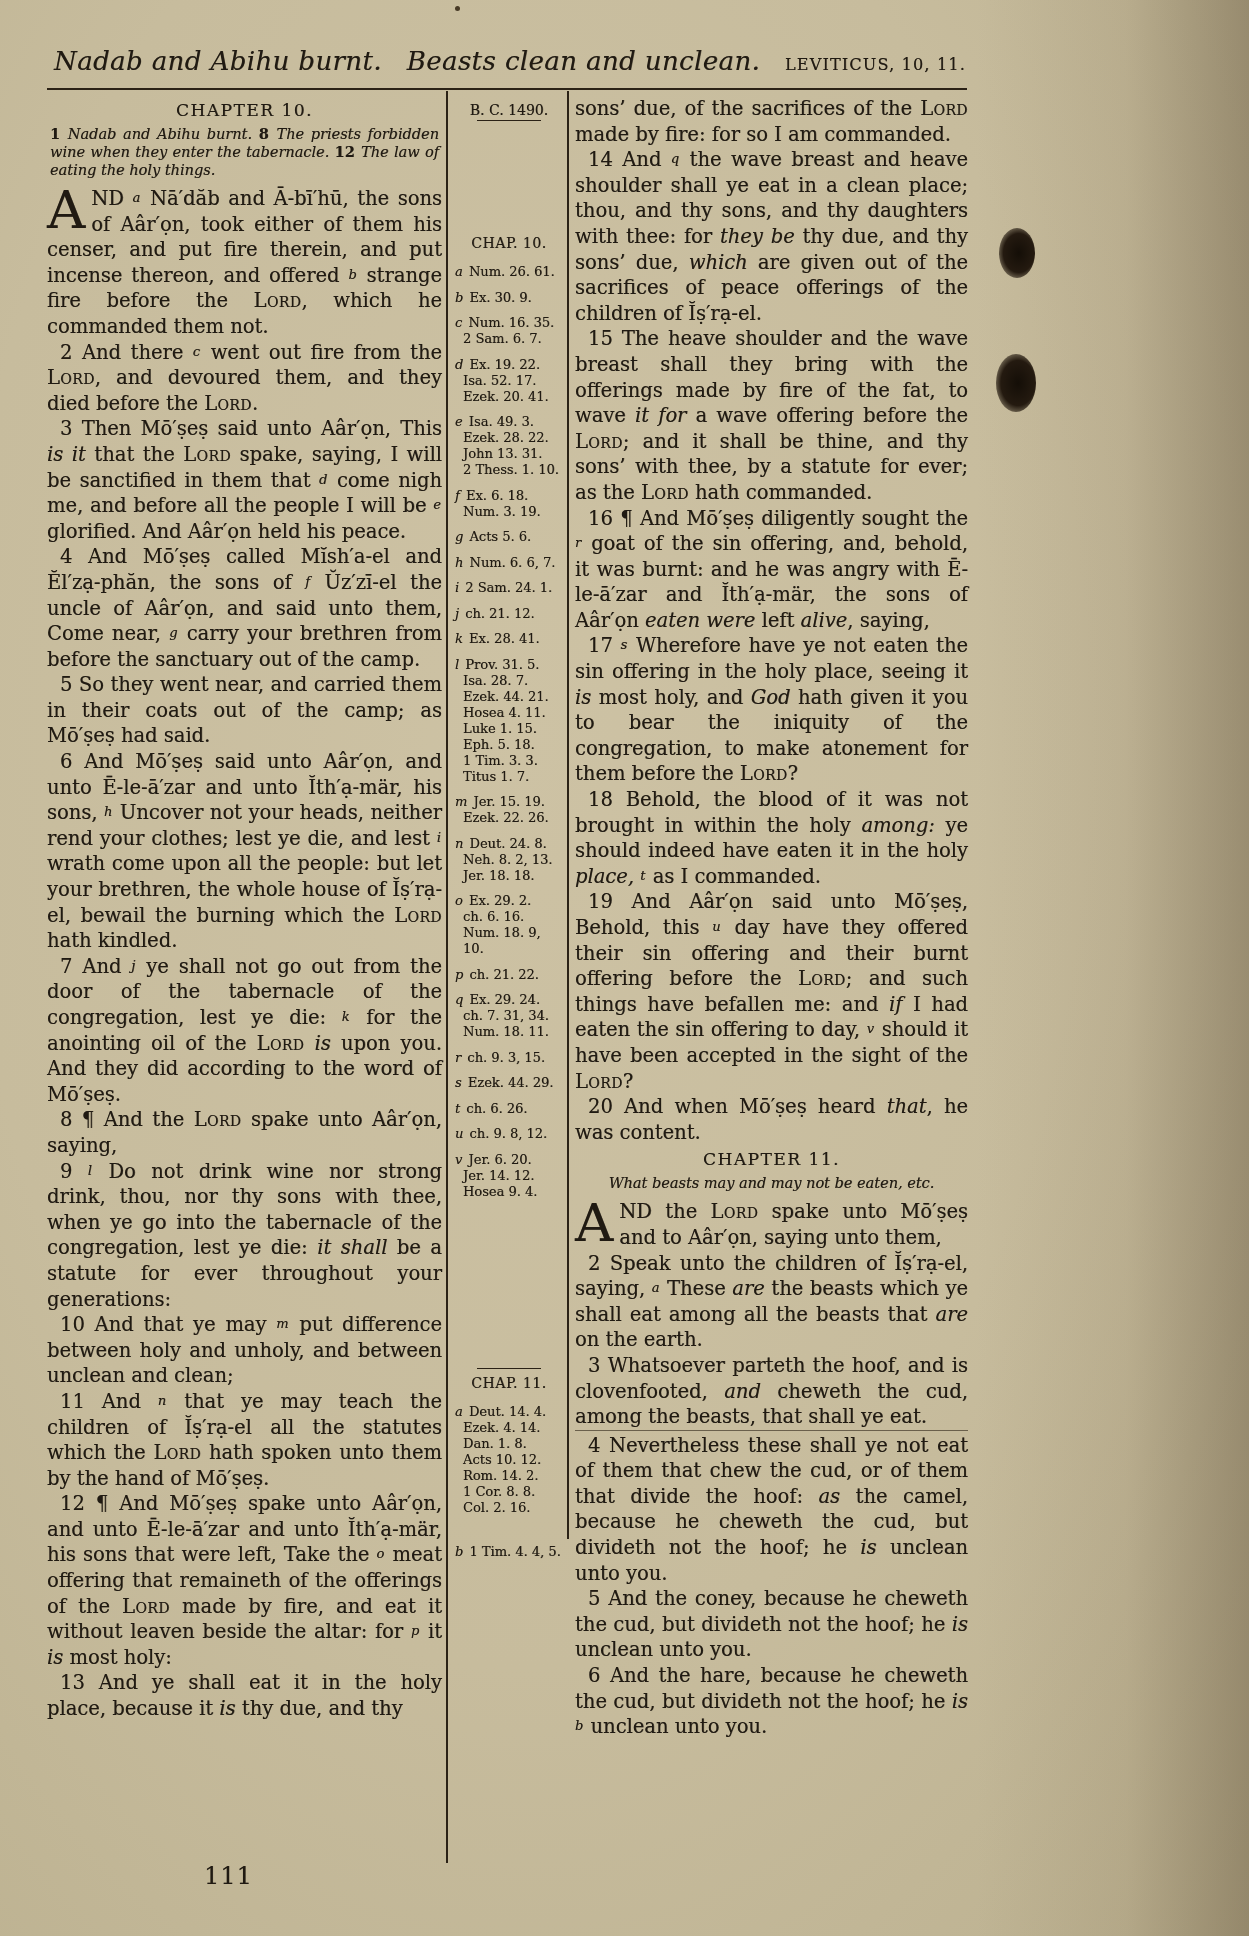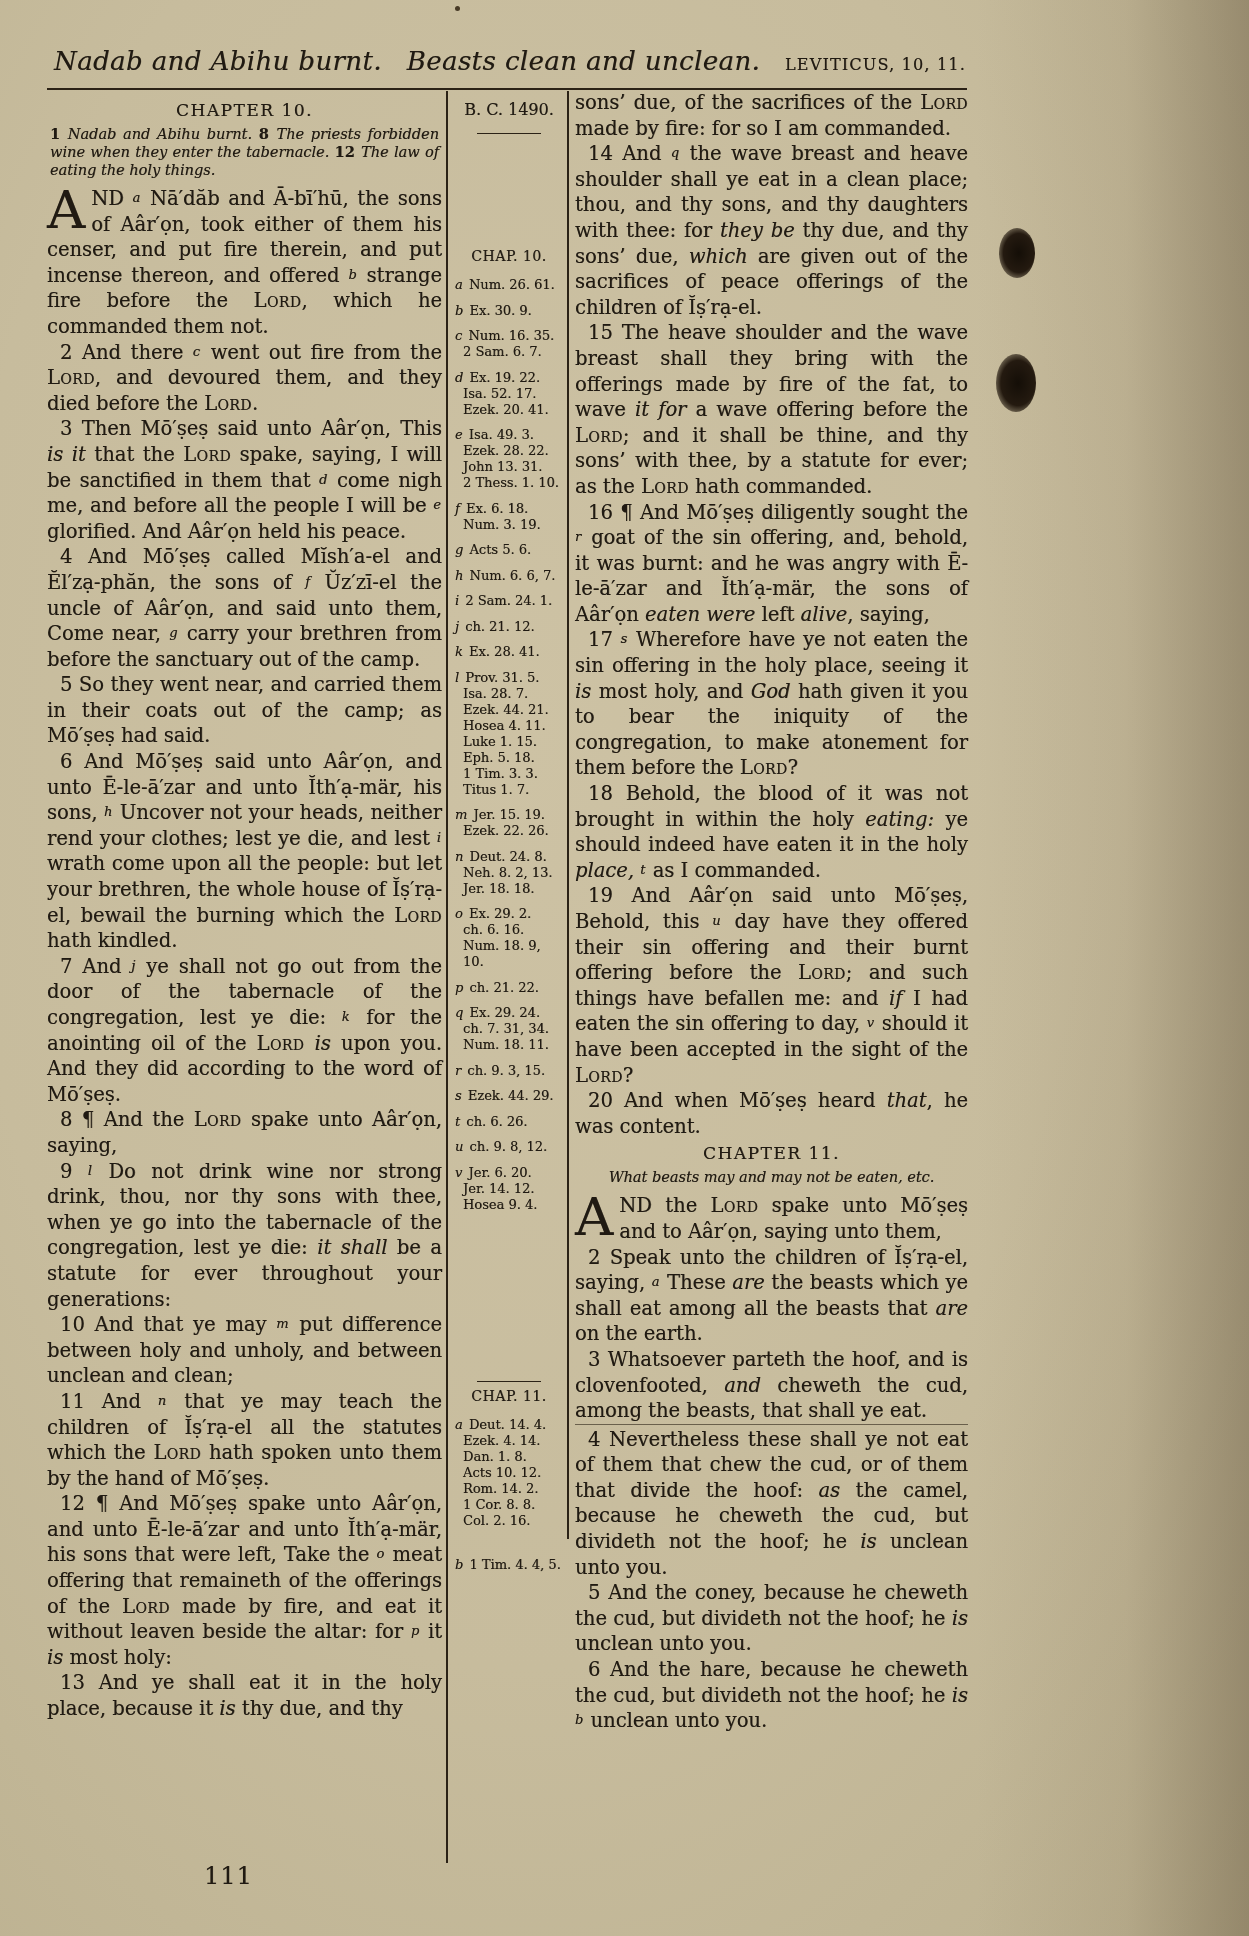--- a/index.html
+++ b/index.html
@@ -20,21 +20,21 @@
   .running-head {
     position:absolute; left:54px; top:46px; width:912px;
     display:flex; justify-content:space-between; align-items:baseline;
   }
   .rh-left, .rh-center { font-style:italic; font-size:26px; letter-spacing:0.4px; }
   .rh-book { font-size:16px; letter-spacing:1.2px; }
   .head-rule { position:absolute; left:47px; top:88px; width:920px; height:2px; background:#2b2216; }
 
   
   .col-left  { position:absolute; left:47px;  top:96px; width:395px; }
-  .col-right { position:absolute; left:575px; top:90px; width:393px; }
+  .col-right { position:absolute; left:575px; top:96px; width:393px; }
   .vrule { position:absolute; width:2px; background:#2b2216; }
   .vrule-left  { left:446px; top:91px; height:1772px; }
   .vrule-right { left:567px; top:91px; height:1448px; }
 
   .chapter-heading {
     margin:4px 0 5px; text-align:center; font-weight:400;
     font-size:17px; letter-spacing:1.5px;
   }
   .summary {
     margin:0 0 7px; padding:0 3px;
@@ -52,21 +52,21 @@
   .dropcap {
     float:left; font-size:53px; line-height:42px; padding:3px 6px 0 0;
   }
   .sc { font-variant:small-caps; letter-spacing:0.4px; }
   sup.refmark {
     font-style:italic; font-size:13px; line-height:0; vertical-align:3px; margin-right:1px;
   }
 
   
   .col-refs { position:absolute; left:455px; top:100px; width:108px; font-size:13px; line-height:16px; }
-  .bc-date { text-align:center; font-size:16px; margin:2px 0 15px; }
+  .bc-date { text-align:center; font-size:14px; margin:2px 0 2px; }
   .ref-rule { width:64px; margin:0 auto 8px auto; border-top:1.5px solid #2b2216; }
   .chap-label { text-align:center; font-size:14px; letter-spacing:0.5px; margin-bottom:13px; }
   .chap-label.chap10 { margin-top:114px; }
   .ref-rule.chap11-rule { margin-top:168px; margin-bottom:6px; }
   .ref-item { margin-bottom:9.5px; }
   .ref-item.gap-top { margin-top:28px; }
   .ref-line .mk { font-style:italic; margin-right:2px; }
   .ref-line.cont { padding-left:8px; }
 
   .page-number { position:absolute; left:204px; top:1862px; font-size:24px; letter-spacing:1px; }
@@ -222,21 +222,21 @@
         <div class="ref-line"><i class="mk">b</i> 1 Tim. 4. 4, 5.</div>
       </div>
     </aside>
   <div class="vrule vrule-right"></div>
   <section class="col-right">
       <p class="verse noindent">sons’ due, of the sacrifices of the <span class="sc">Lord</span> made by fire: for so I am commanded.</p>
       <p class="verse">14 And <sup class="refmark">q</sup> the wave breast and heave shoulder shall ye eat in a clean place; thou, and thy sons, and thy daughters with thee: for <em>they be</em> thy due, and thy sons’ due, <em>which</em> are given out of the sacrifices of peace offerings of the children of Ĭṣ′rạ-el.</p>
       <p class="verse">15 The heave shoulder and the wave breast shall they bring with the offerings made by fire of the fat, to wave <em>it for</em> a wave offering before the <span class="sc">Lord</span>; and it shall be thine, and thy sons’ with thee, by a statute for ever; as the <span class="sc">Lord</span> hath commanded.</p>
       <p class="verse">16 ¶ And Mō′ṣeṣ diligently sought the <sup class="refmark">r</sup> goat of the sin offering, and, behold, it was burnt: and he was angry with Ē-le-ā′zar and Ĭth′ạ-mär, the sons of Aâr′ọn <em>eaten were</em> left <em>alive</em>, saying,</p>
       <p class="verse">17 <sup class="refmark">s</sup> Wherefore have ye not eaten the sin offering in the holy place, seeing it <em>is</em> most holy, and <em>God</em> hath given it you to bear the iniquity of the congregation, to make atonement for them before the <span class="sc">Lord</span>?</p>
-      <p class="verse">18 Behold, the blood of it was not brought in within the holy <em>eating:</em> ye should indeed have eaten it in the holy <em>place,</em> <sup class="refmark">t</sup> as I commanded.</p>
+      <p class="verse">18 Behold, the blood of it was not brought in within the holy <em>among:</em> ye should indeed have eaten it in the holy <em>place,</em> <sup class="refmark">t</sup> as I commanded.</p>
       <p class="verse">19 And Aâr′ọn said unto Mō′ṣeṣ, Behold, this <sup class="refmark">u</sup> day have they offered their sin offering and their burnt offering before the <span class="sc">Lord</span>; and such things have befallen me: and <em>if</em> I had eaten the sin offering to day, <sup class="refmark">v</sup> should it have been accepted in the sight of the <span class="sc">Lord</span>?</p>
       <p class="verse">20 And when Mō′ṣeṣ heard <em>that</em>, he was content.</p>
       <h2 class="chapter-heading">CHAPTER 11.</h2>
       <p class="summary center">What beasts may and may not be eaten, etc.</p>
       <p class="verse has-drop"><span class="dropcap">A</span>ND the <span class="sc">Lord</span> spake unto Mō′ṣeṣ and to Aâr′ọn, saying unto them,</p>
       <p class="verse">2 Speak unto the children of Ĭṣ′rạ-el, saying, <sup class="refmark">a</sup> These <em>are</em> the beasts which ye shall eat among all the beasts that <em>are</em> on the earth.</p>
       <p class="verse">3 Whatsoever parteth the hoof, and is clovenfooted, <em>and</em> cheweth the cud, among the beasts, that shall ye eat.</p>
       <p class="verse rule-above">4 Nevertheless these shall ye not eat of them that chew the cud, or of them that divide the hoof: <em>as</em> the camel, because he cheweth the cud, but divideth not the hoof; he <em>is</em> unclean unto you.</p>
       <p class="verse">5 And the coney, because he cheweth the cud, but divideth not the hoof; he <em>is</em> unclean unto you.</p>
       <p class="verse">6 And the hare, because he cheweth the cud, but divideth not the hoof; he <em>is</em> <sup class="refmark">b</sup> unclean unto you.</p>

